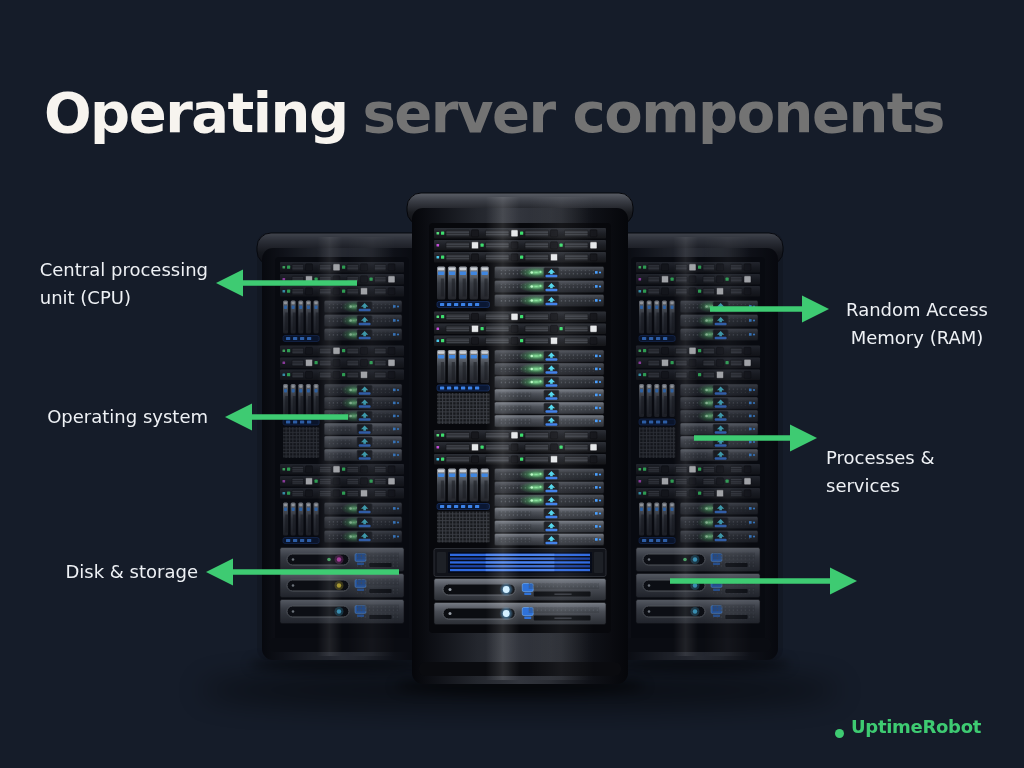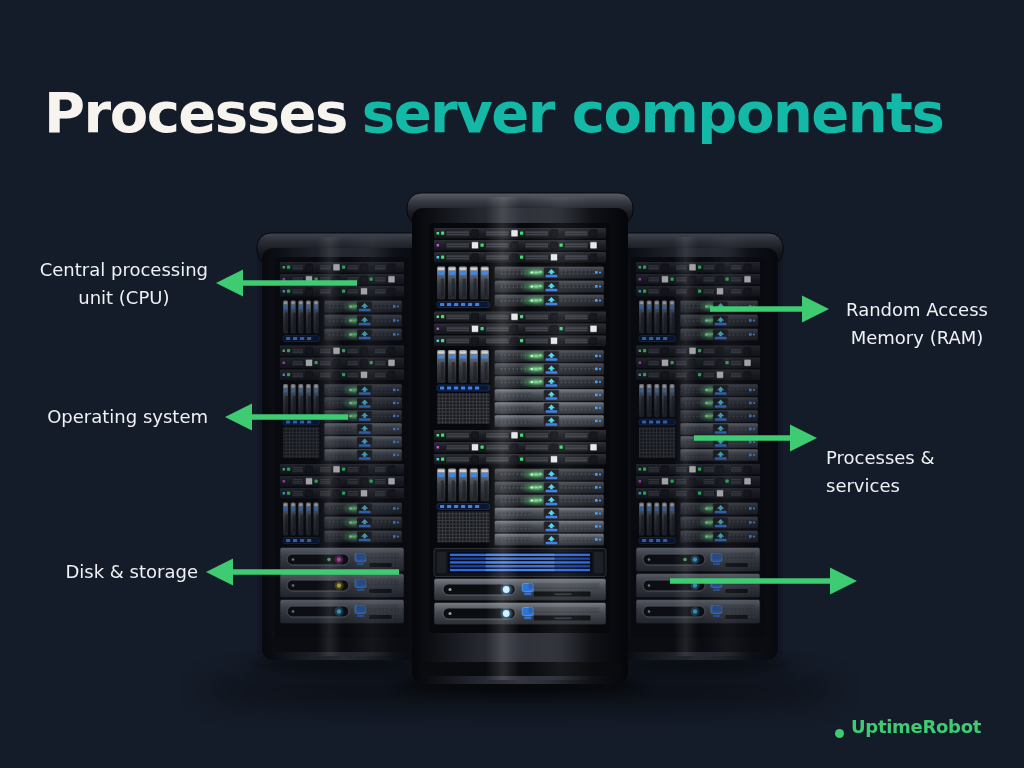--- a/index.html
+++ b/index.html
@@ -7,26 +7,26 @@
     width:1024px;height:768px;overflow:hidden;position:relative;
     background:#151c29;
     font-family:"DejaVu Sans","Liberation Sans",sans-serif;
   }
   .canvas{position:absolute;inset:0;width:1024px;height:768px;}
   #racks-svg{position:absolute;left:0;top:0;}
   .title{
     position:absolute;left:44px;top:42px;white-space:nowrap;
     font-size:56px;font-weight:700;letter-spacing:-1.5px;color:#f7f4ef;
   }
-  .title .hl{color:#14b8a6;margin-left:15px;}
+  .title .hl{color:#737373;margin-left:15px;}
   .label{
     position:absolute;color:#eef1f5;font-size:18px;line-height:28px;
     font-weight:400;
   }
-  .label.r{text-align:center;margin-left:16px;}
+  .label.r{text-align:left;margin-left:16px;}
   .label.c{text-align:center;}
   .lbl-cpu{top:256px;right:816px;}
   .lbl-os{top:403px;right:816px;}
   .lbl-disk{top:558px;right:826px;}
   .lbl-ram{top:296px;left:824px;width:186px;}
   .lbl-proc{top:414px;left:826px;margin-top:30px;}
   .lbl-net{top:556px;left:865px;}
   .brand{
     position:absolute;left:835px;top:716px;display:flex;
     color:#3ecb72;font-weight:700;font-size:18px;letter-spacing:-0.3px;
@@ -1256,21 +1256,21 @@
         <line x1="694" y1="438" x2="793" y2="438" stroke="#3ecb72" stroke-width="5.5"></line>
         <polygon points="817,438 790,424.5 790,451.5" fill="#3ecb72"></polygon>
       </g>
       <g>
         <line x1="670" y1="581" x2="833" y2="581" stroke="#3ecb72" stroke-width="5.5"></line>
         <polygon points="857,581 830,567.5 830,594.5" fill="#3ecb72"></polygon>
       </g>
     </g>
   </svg>
 
-  <h1 class="title"><span>Processes</span><span class="hl">server components</span></h1>
+  <h1 class="title"><span>Operating</span><span class="hl">server components</span></h1>
 
   <div class="label r lbl-cpu">
     <div>Central processing</div>
     <div>unit (CPU)</div>
   </div>
 
   <div class="label r lbl-os">
     <div>Operating system</div>
   </div>
 

